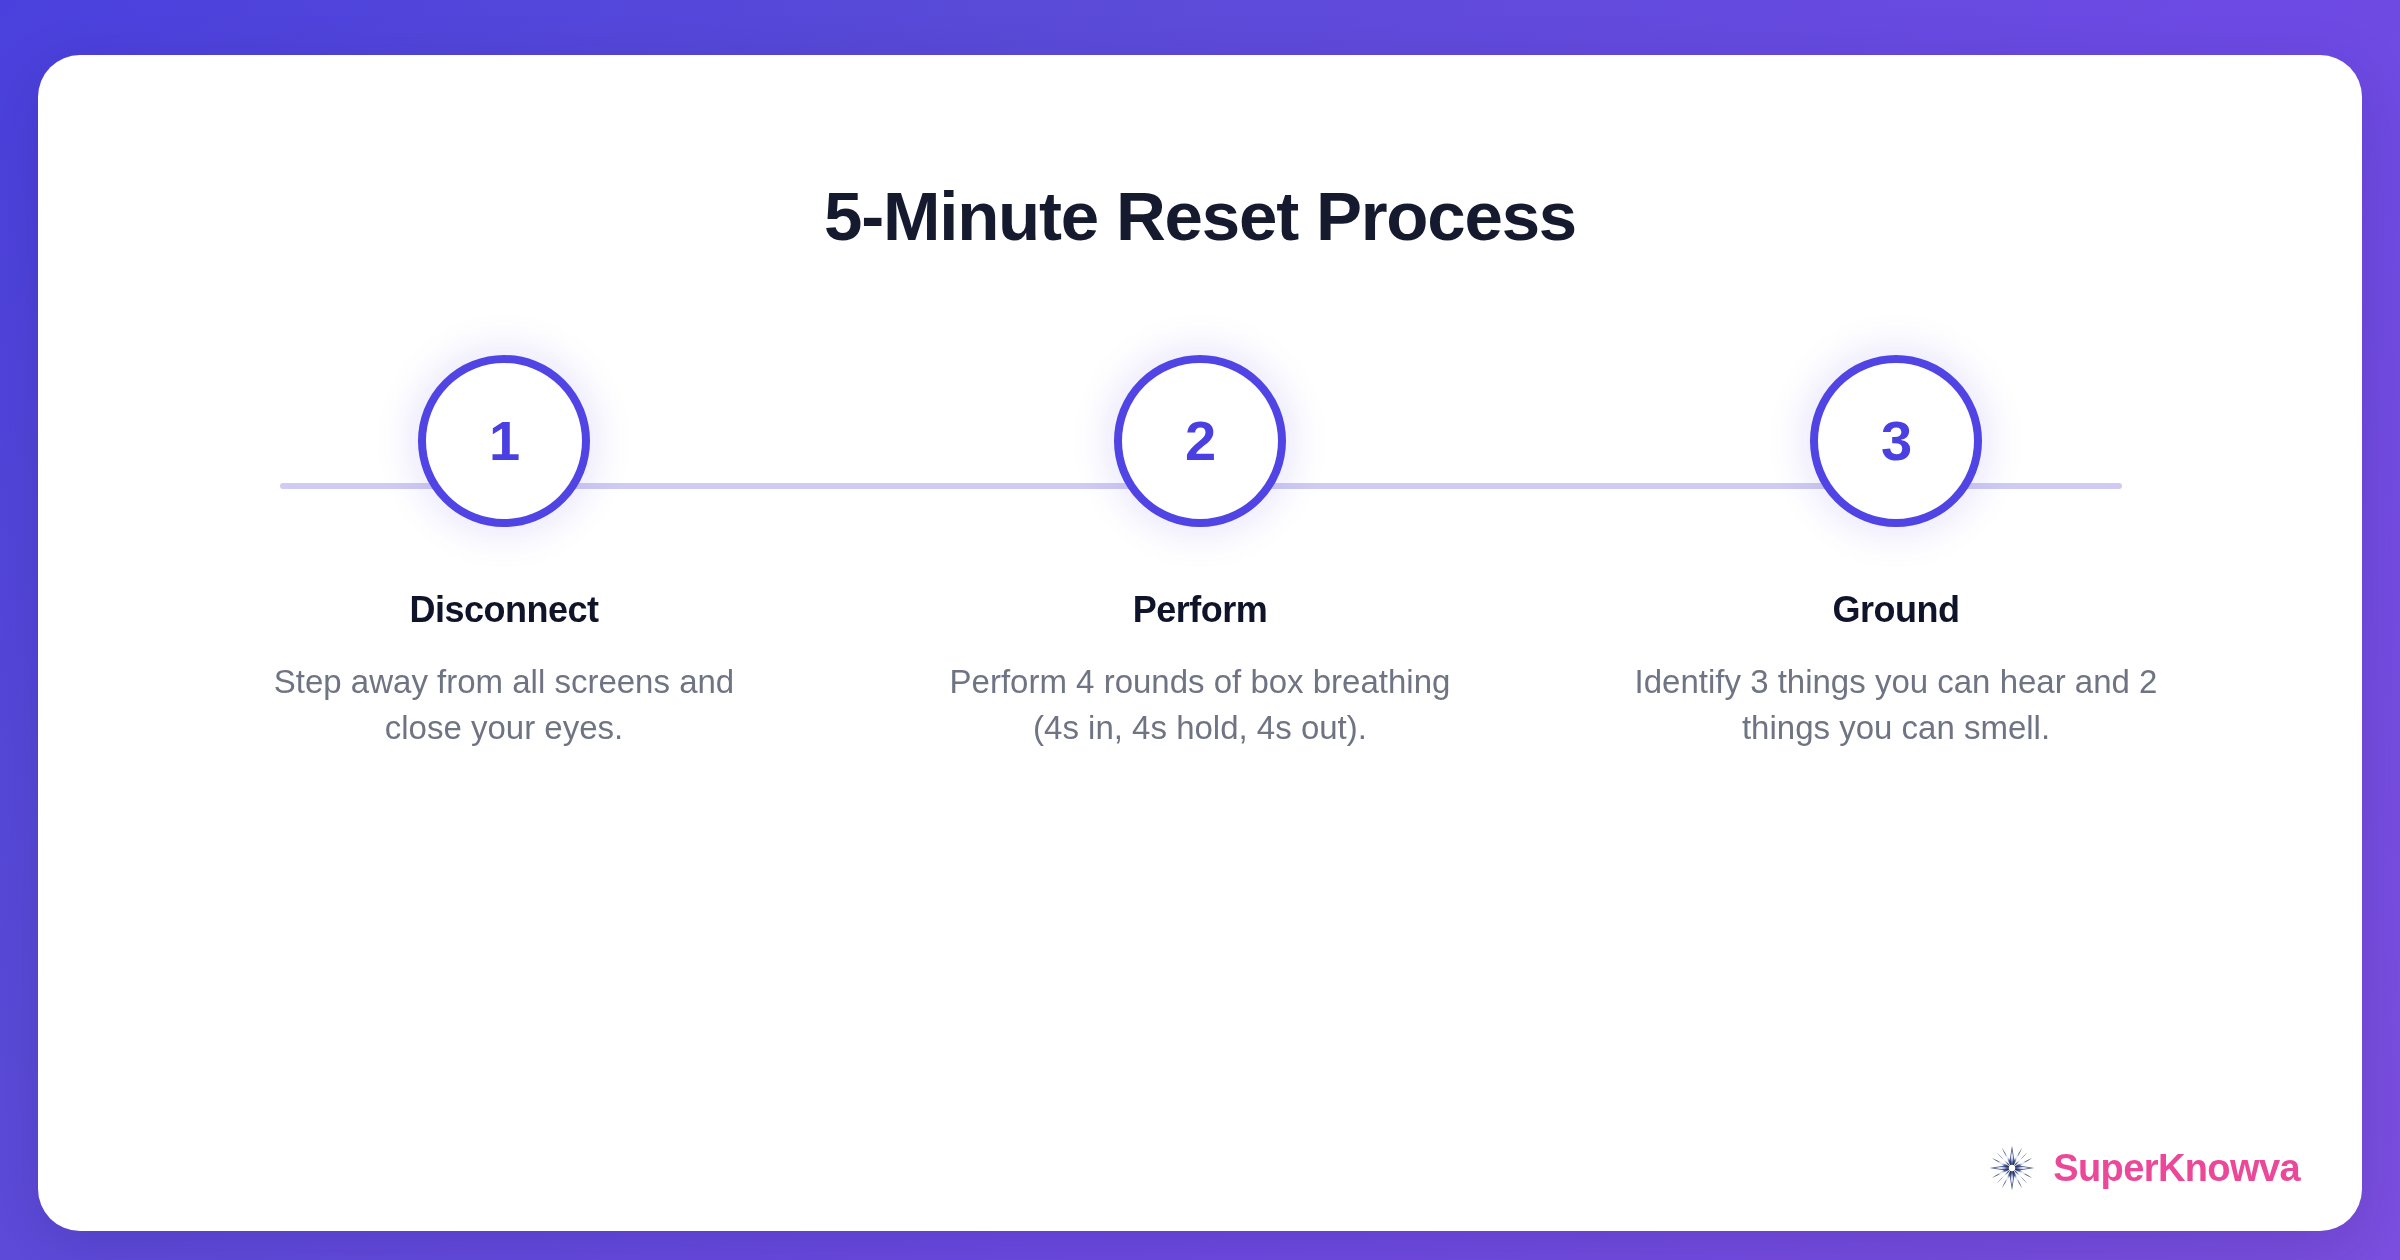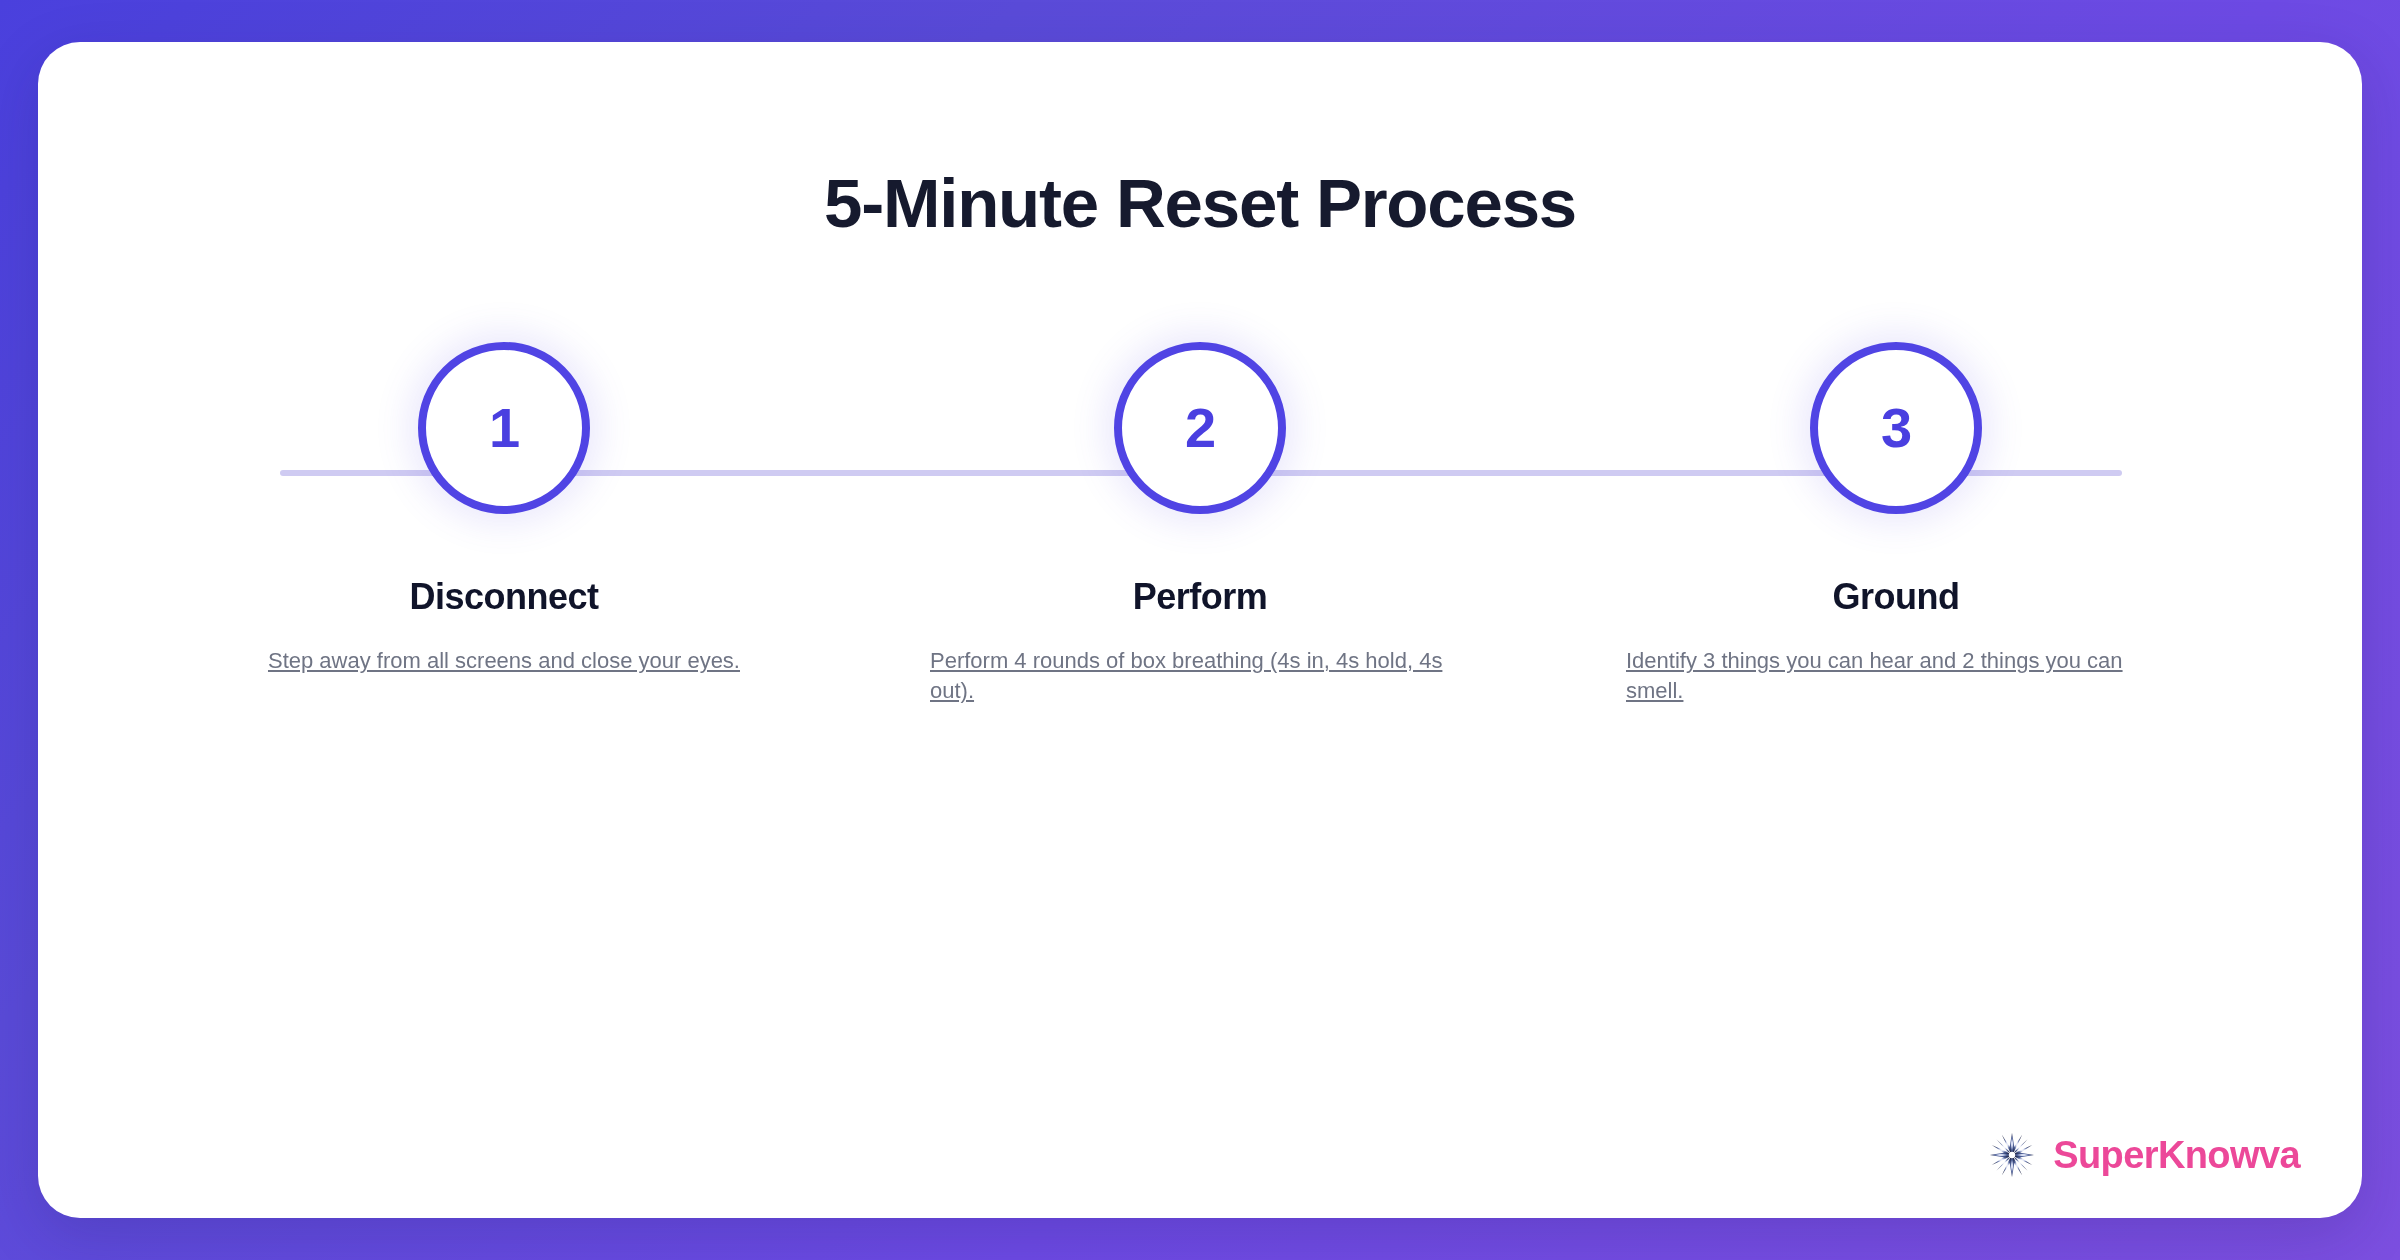--- a/index.html
+++ b/index.html
@@ -9,21 +9,21 @@
     overflow:hidden;
   }
 
   body {
     font-family:"Liberation Sans", sans-serif;
     background:linear-gradient(135deg,#4a40dd 0%, #5a4bd8 28%, #6d4ae4 62%, #7c4fe0 100%);
   }
 
   #stage {
     position:relative;
-    width:2400px; height:884px;
+    width:2400px; height:884px;margin-top:13px;
   }
 
   
   #card {
     position:absolute;
     left:38px; top:42px;
     width:2324px; height:1176px;
     background:#ffffff;
     border-radius:42px;
     box-shadow:0 18px 60px rgba(30,20,90,0.18);
@@ -102,26 +102,25 @@
     margin-top:62px;
     font-size:36px;
     font-weight:bold;
     color:#10142a;
     letter-spacing:-0.5px;
     white-space:nowrap;
   }
 
   .step-desc {
     margin-top:28px;
-    font-size:22px;
+    font-size:33px;
     line-height:1.38;
     color:#6f7484;
-    text-align:left;
+    text-align:center;
     max-width:540px;
-    text-decoration:underline;
   }
 
   
   #brand {
     position:absolute;
     right:62px;
     bottom:40px;
     display:flex;
     align-items:center;
     gap:18px;

